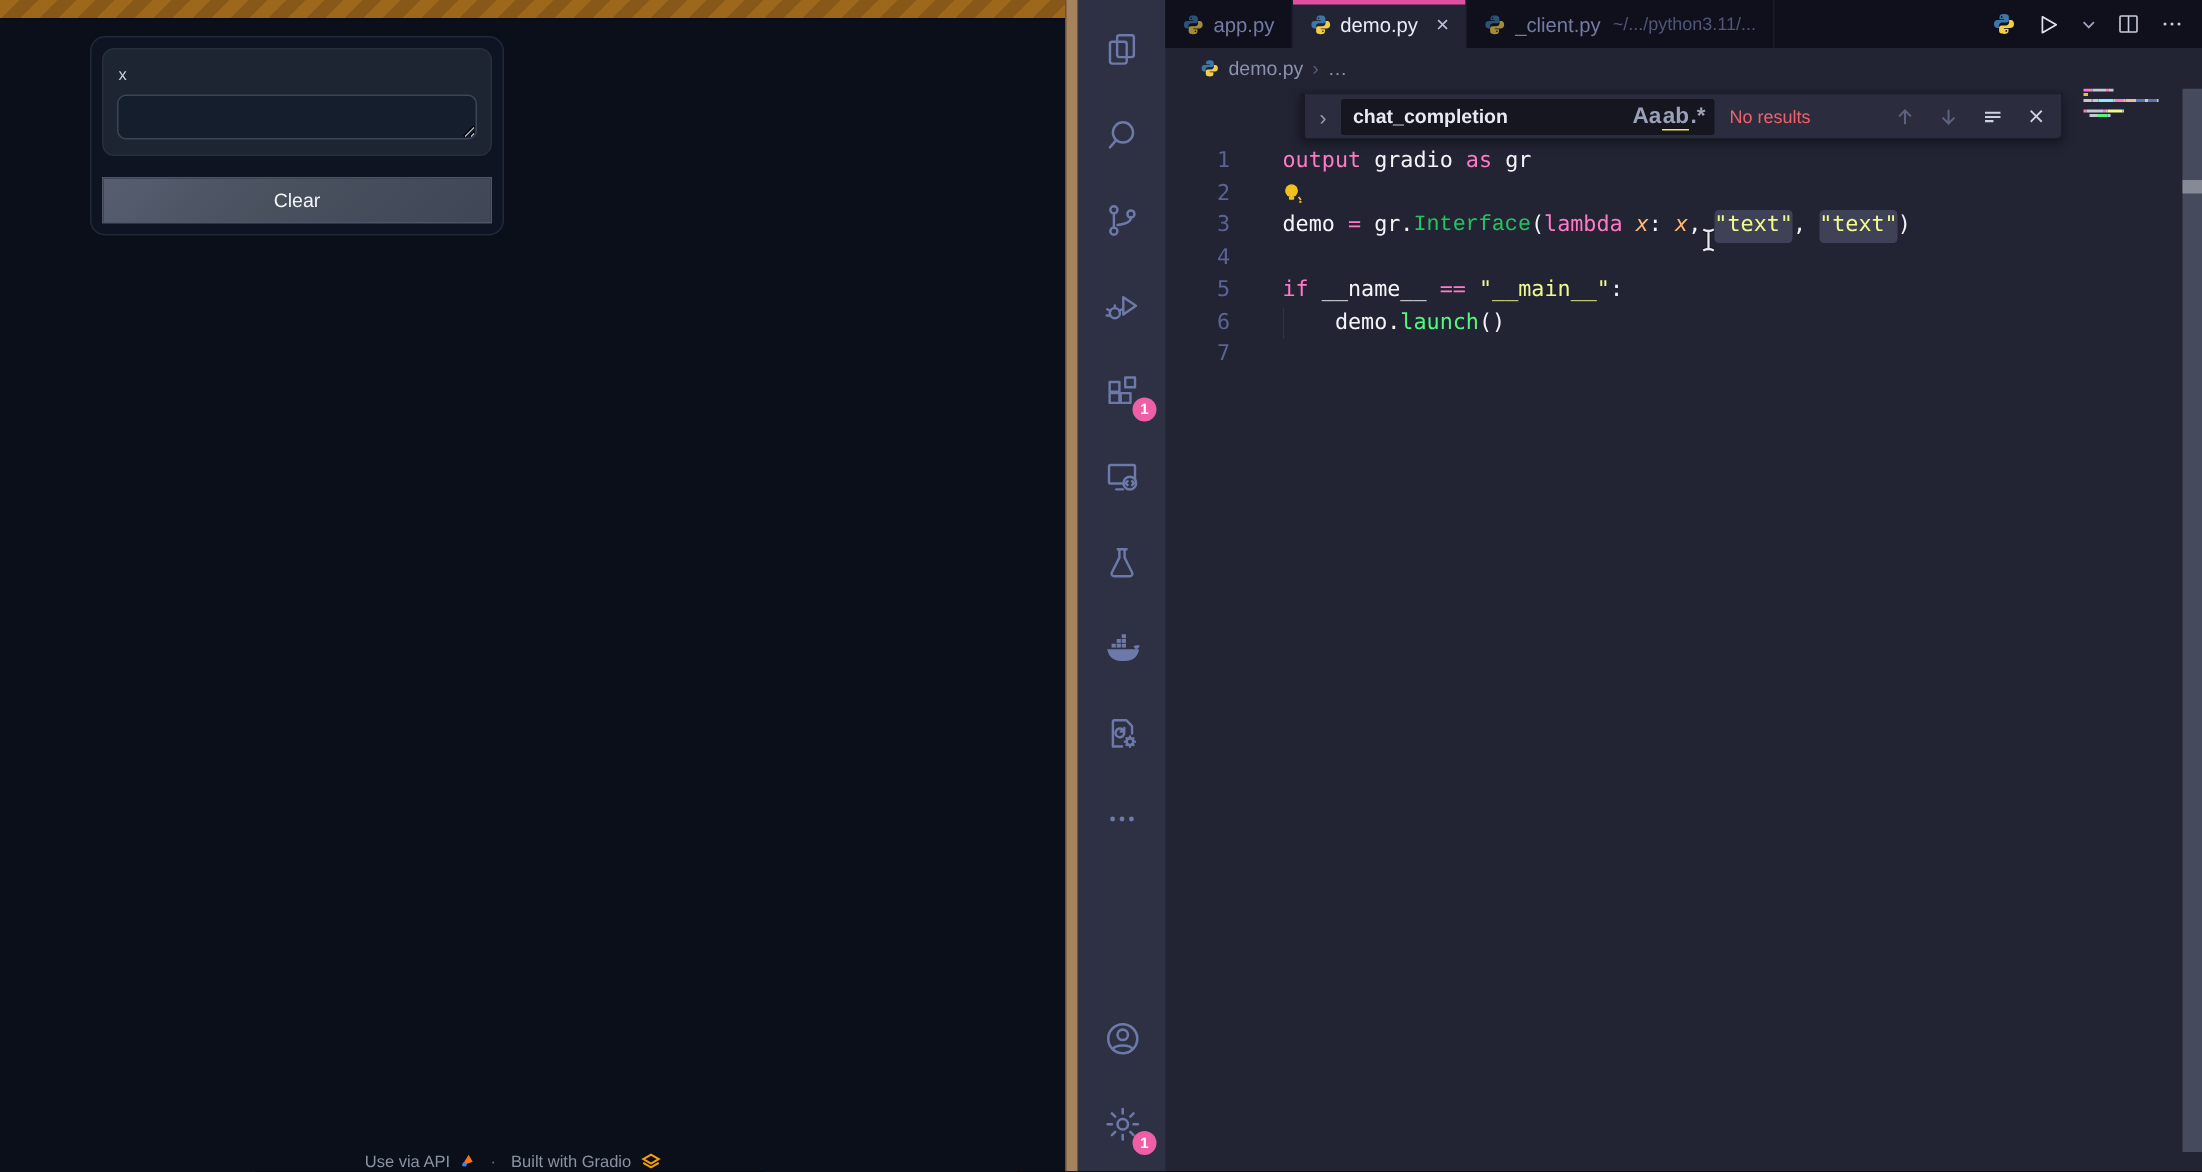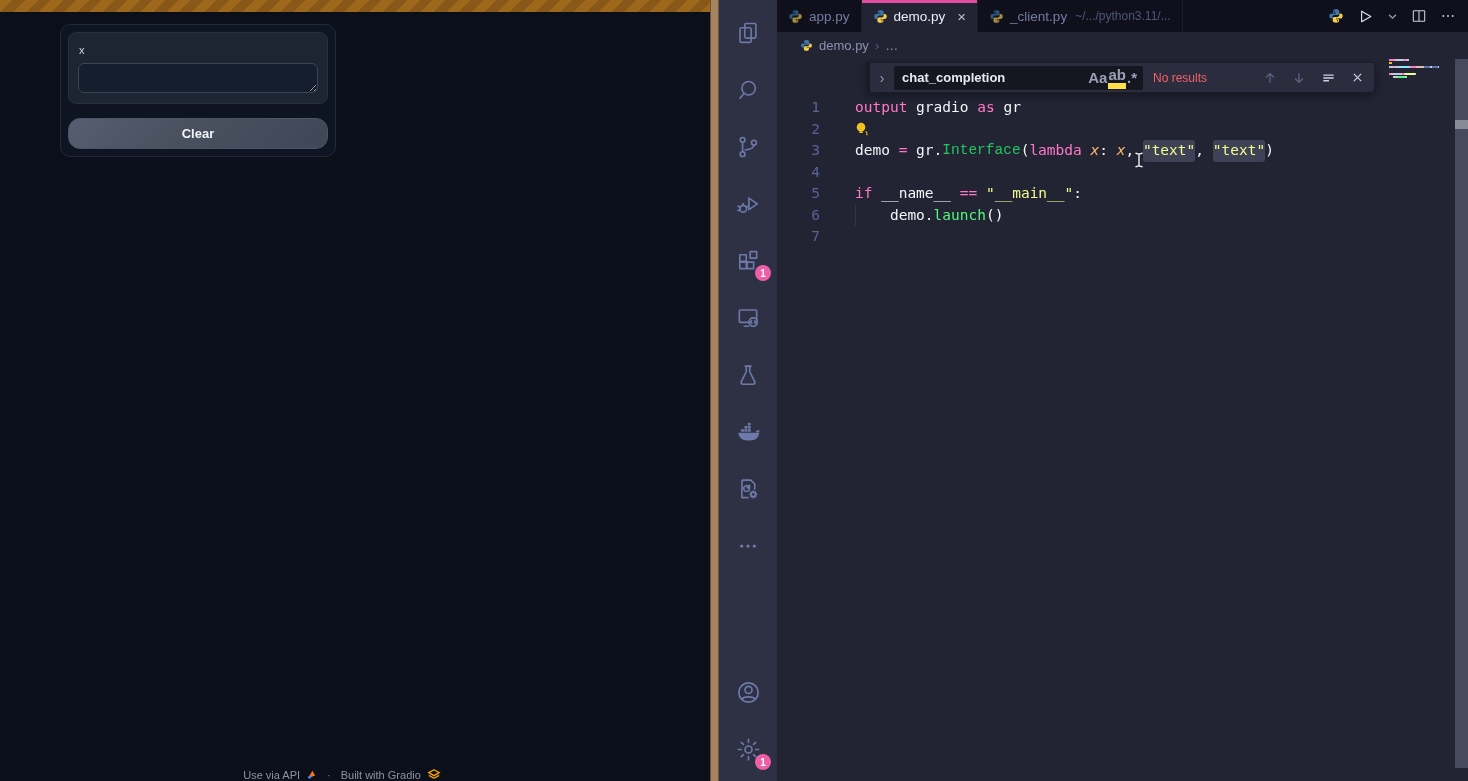--- a/index.html
+++ b/index.html
@@ -11,22 +11,22 @@
   .gradio-pane { position:absolute; left:0; top:0; width:710px; height:781px; background:#0b0f19; }
   .progress-stripes { position:absolute; left:0; top:0; width:710px; height:13px;
     background:repeating-linear-gradient(135deg,#9d671c 0 9px,#875818 9px 18px);
     border-bottom:1px solid #090c14; }
   .forms { position:absolute; left:60px; top:24px; display:flex; gap:12px; }
   .form-card { width:276px; border:1px solid #202a3a; border-radius:10px; background:#0e1422; padding:7px; display:flex; flex-direction:column; }
   .block { background:#1d2533; border:1px solid #252f40; border-radius:8px; padding:9px 9px 10px 9px; height:72px; }
   .block label { display:block; color:#cdd3de; font-size:11px; margin:2px 0 7px 1px; }
   .block textarea { width:100%; height:30px; resize:vertical; background:#151e2d; border:1px solid #3a4557; border-radius:6px;
     color:#e5e7eb; font-family:"Liberation Sans",sans-serif; font-size:12px; outline:none; display:block; }
-  .btn { border:none; border-radius:12px; height:31px; font-family:"Liberation Sans",sans-serif;
-    font-size:13px; font-weight:bold; color:#f3f4f6; cursor:pointer; width:100%; }
+  .btn { border:none; border-radius:0; height:31px; font-family:"Liberation Sans",sans-serif;
+    font-size:13px; font-weight:normal; color:#f3f4f6; cursor:pointer; width:100%; }
   .btn.secondary { margin-top:14px; background:linear-gradient(135deg,#565e70 0%,#49515f 45%,#3f4757 100%); border:1px solid #4c5567; }
   .btn.primary { margin-top:16px; height:32px; background:linear-gradient(135deg,#f05404 0%,#ee5205 55%,#fb7e2c 100%); color:#fff; }
   .gradio-footer { position:absolute; left:60px; width:564px; bottom:-3px; display:flex; justify-content:center; align-items:center;
     gap:6px; color:#8b93a2; font-size:11px; height:18px; }
   .gradio-footer .dot { color:#6b7280; margin:0 4px; }
   .f-icon { display:inline-block; vertical-align:middle; }
 
   
   .divider-strip { position:absolute; left:710px; top:0; width:9px; height:781px; background:#a5835f;
     border-left:1px solid #6e5336; border-right:1px solid #6e5336; }
@@ -63,21 +63,21 @@
   .editor { position:relative; height:709px; background:#222434; overflow:hidden; }
 
   .find-widget { position:absolute; left:90px; top:3px; width:508px; height:31px; background:#2b2d3e;
     border:1px solid #1c1d2b; border-left:3px solid #191a26; border-radius:0 0 4px 4px;
     box-shadow:0 2px 8px rgba(0,0,0,.45); display:flex; align-items:center; padding:0 10px 0 4px; z-index:5; }
   .find-chevron { color:#9aa0b8; font-size:14px; width:16px; text-align:center; }
   .find-input { display:flex; align-items:center; background:#15161f; border-radius:2px; height:24px; width:249px;
     margin-left:4px; padding:0 6px 0 8px;font-weight:bold; }
   .find-query { color:#e8e9f2; font-size:13px; flex:1; }
   .find-opt { color:#9aa0b8; font-size:15px; margin-left:1px; }
-  .find-opt.word { border-bottom:6px solid #fde047; }
+  .find-opt.word { border-bottom:1px solid #fde047; }
   .find-status { color:#f2606a; font-size:12px; margin-left:10px; }
   .find-actions { margin-left:auto; display:flex; align-items:center; gap:15px; }
   .find-actions span { display:flex; align-items:center; }
 
   
   .code-lines { position:absolute; left:0; top:38px; width:100%; font-family:"DejaVu Sans Mono", monospace; font-size:14.5px; }
   .code-line { display:flex; height:21.5px; line-height:21.5px; }
   .ln { width:43px; text-align:right; color:#5a6395; flex:none; }
   .lc { padding-left:35px; white-space:pre; color:#f4f4f8; display:flex; align-items:center; }
   .lc .tok { white-space:pre; }

